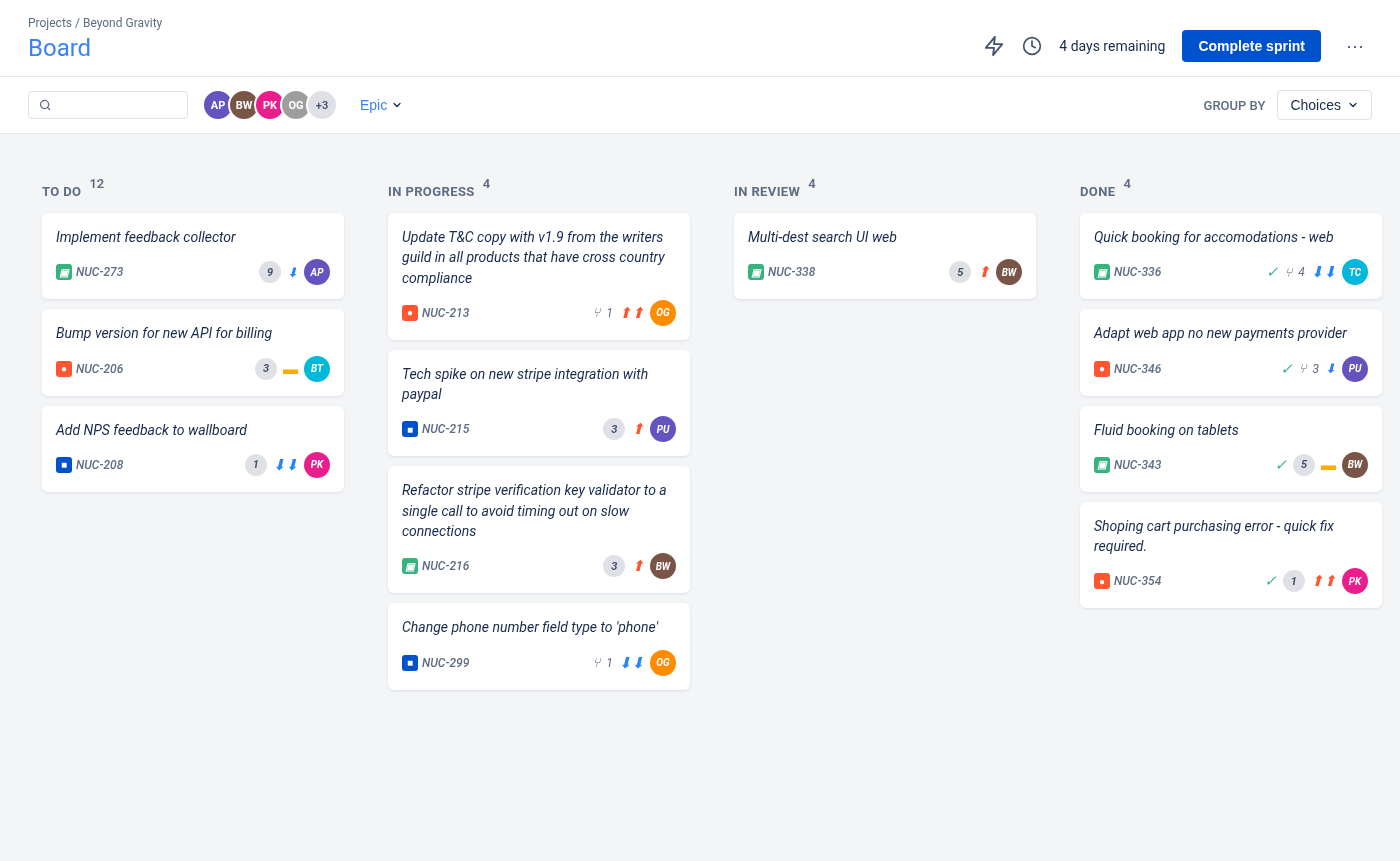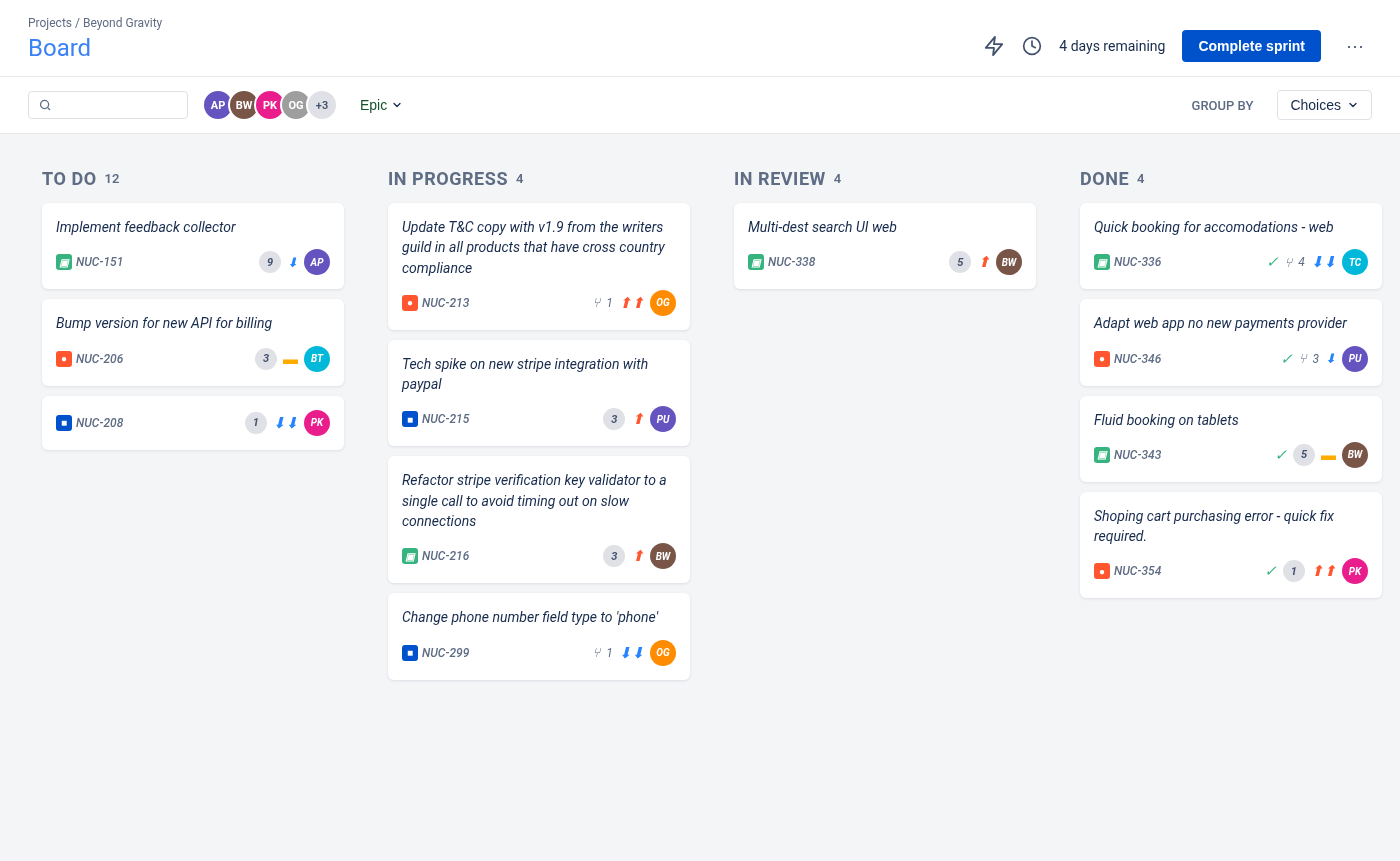--- a/index.html
+++ b/index.html
@@ -110,48 +110,47 @@
       font-weight: 600;
     }
     .epic-btn {
       display: flex;
       align-items: center;
       gap: 4px;
       background: none;
       border: none;
       font-size: 14px;
       font-weight: 500;
-      color: #14532d;
+      color: #3b82f6;
       cursor: pointer;
       padding: 5px 8px;
     }
     .toolbar-right {
       margin-left: auto;
       display: flex;
       align-items: center;
-      gap: 18px;
+      gap: 12px;
     }
     .group-by-label {
       font-size: 13px;
       color: #5e6c84;
       font-weight: 500;
     }
     .choices-btn {
       display: flex;
       align-items: center;
       gap: 6px;
       background: #fff;
       border: 1.5px solid #dfe1e6;
       border-radius: 4px;
       padding: 6px 12px;
       font-size: 14px;
       font-weight: 500;
       cursor: pointer;
       color: #172b4d;
-      margin-left: 6px;
     }
 
     
     .board {
       display: flex;
       gap: 16px;
       padding: 20px 28px;
       overflow-x: auto;
       min-height: 680px;
     }
@@ -167,25 +166,26 @@
       flex-direction: column;
       gap: 10px;
     }
     .column-header {
       display: flex;
       align-items: center;
       gap: 8px;
       margin-bottom: 4px;
     }
     .column-title {
-      font-size: 18px;
+      font-size: 13px;
       font-weight: 700;
       color: #5e6c84;
       text-transform: uppercase;
       letter-spacing: 0.03em;
+      margin-top: 16px;
     }
     .column-count {
       font-size: 13px;
       color: #5e6c84;
       font-weight: 600;
     }
 
     
     .card {
       background: #fff;
@@ -340,21 +340,21 @@
       <span class="column-title">TO DO</span>
       <span class="column-count">12</span>
     </div>
   <div class="card">
       <div class="card-title">Implement feedback collector</div>
       <div class="card-footer">
         <div class="issue-badge">
           <div class="issue-icon" style="background:#36b37e;">
             ▣
           </div>
-          <span>NUC-151</span>
+          <span>NUC-273</span>
         </div>
         <div class="card-meta">
           <div class="story-points">9</div>
             <span style="color:#2684ff;font-size:13px;" title="Low">⬇</span>
             <div class="person-photo" style="background:#6554c0;width:26px;height:26px;border-radius:50%;display:flex;align-items:center;justify-content:center;font-size:10px;font-weight:700;color:#fff;">AP</div>
         </div>
       </div>
     </div>
       <div class="card">
       <div class="card-title">Bump version for new API for billing</div>
@@ -366,20 +366,21 @@
           <span>NUC-206</span>
         </div>
         <div class="card-meta">
           <div class="story-points">3</div>
             <span style="color:#ffab00;font-size:15px;" title="Medium">▬</span>
             <div class="person-photo" style="background:#00b8d9;width:26px;height:26px;border-radius:50%;display:flex;align-items:center;justify-content:center;font-size:10px;font-weight:700;color:#fff;">BT</div>
         </div>
       </div>
     </div>
       <div class="card">
+      <div class="card-title">Add NPS feedback to wallboard</div>
       <div class="card-footer">
         <div class="issue-badge">
           <div class="issue-icon" style="background:#0052cc;">
             ■
           </div>
           <span>NUC-208</span>
         </div>
         <div class="card-meta">
           <div class="story-points">1</div>
             <span style="color:#2684ff;font-size:15px;" title="Low">⬇⬇</span>

